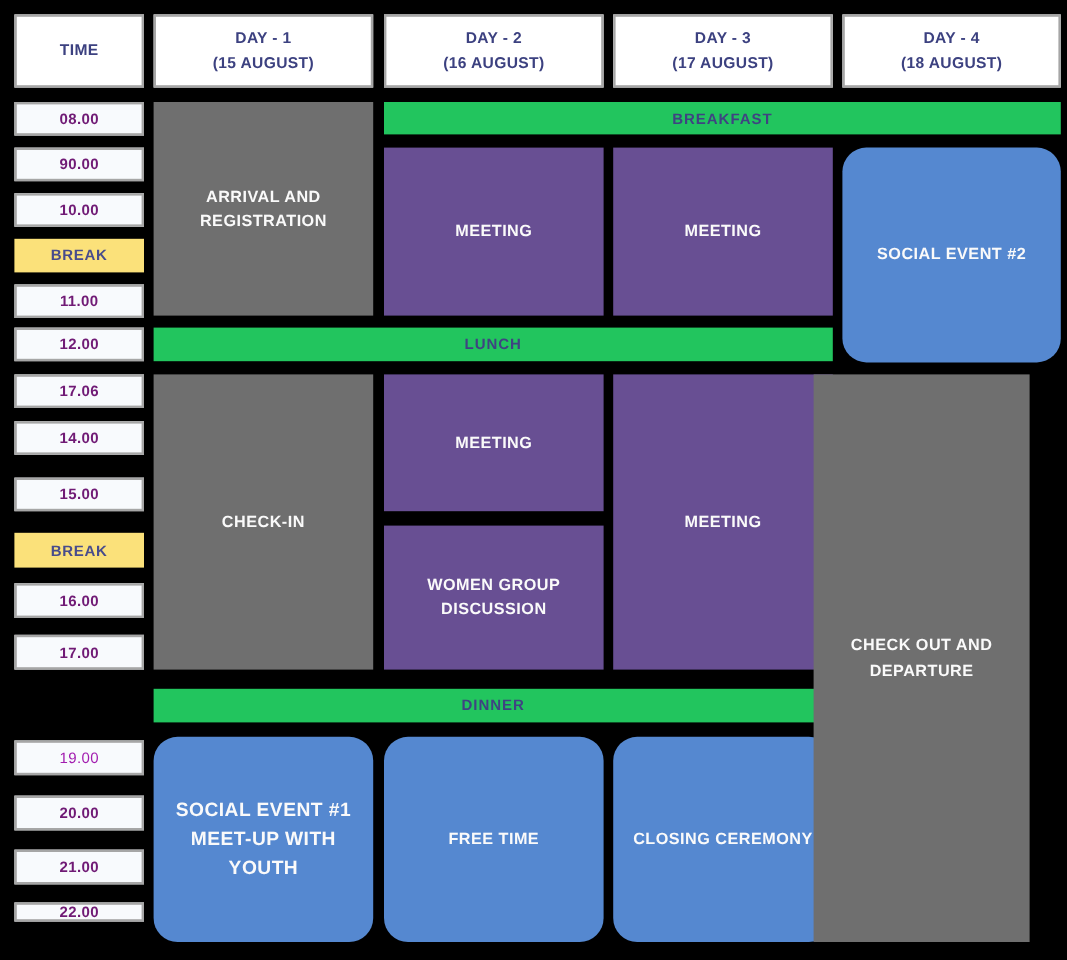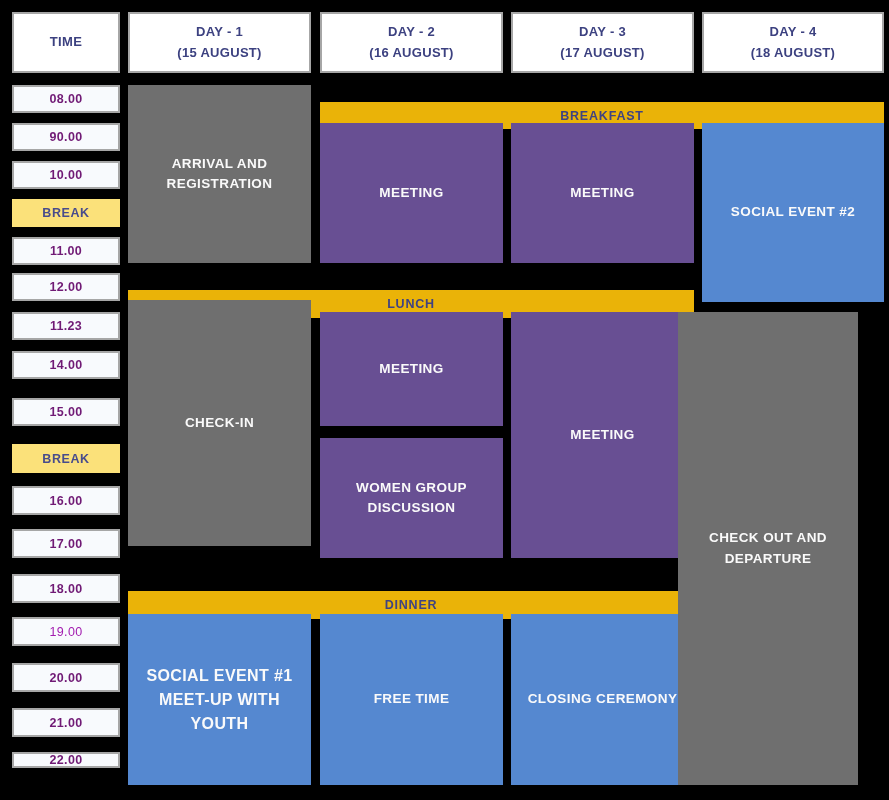--- a/index.html
+++ b/index.html
@@ -26,33 +26,33 @@
     color:#701a75; font-weight:bold; font-size:12.5px; letter-spacing:0.3px;
   }
   .tcell.faded { color:#a21caf; font-weight:normal; }
   
   .bcell {
     background:#fbe17a; color:#484c8c; font-weight:bold;
     font-size:12.5px; letter-spacing:0.6px;
   }
   
   .bar {
-    background:#eab308; color:#3f4382; font-weight:bold;
-    font-size:12.5px; letter-spacing:0.8px;margin-top:17px;
+    background:#22c55e; color:#3f4382; font-weight:bold;
+    font-size:12.5px; letter-spacing:0.8px;
   }
   
   .evt {
     color:#fafafa; font-weight:bold; font-size:13.5px;
     letter-spacing:0.4px; line-height:1.5; white-space:pre-line;
     padding:0 26px;
   }
   .evt.small { font-size:16px; padding:0 10px; }
   .evt.tight { padding:0 16px; }
   .purple { background:#684f93; }
-  .blue   { background:#5588d0; }
+  .blue   { background:#5588d0;border-radius:20px; }
   .grayb  { background:#6f6f6f; }
 </style>
 </head>
 <body>
 
 <div id="canvas">
 
   <div class="box hdr" style="left:12px;top:12px;width:108px;height:61px">
     <span>TIME</span>
   </div>
@@ -72,38 +72,37 @@
     <span>DAY - 4</span>
     <span>(18 AUGUST)</span>
   </div>
 
   <div class="box tcell" style="left:12px;top:85px;width:108px;height:28px">08.00</div>
   <div class="box tcell" style="left:12px;top:123px;width:108px;height:28px">90.00</div>
   <div class="box tcell" style="left:12px;top:161px;width:108px;height:28px">10.00</div>
   <div class="box bcell" style="left:12px;top:199px;width:108px;height:28px">BREAK</div>
   <div class="box tcell" style="left:12px;top:237px;width:108px;height:28px">11.00</div>
   <div class="box tcell" style="left:12px;top:273px;width:108px;height:28px">12.00</div>
-  <div class="box tcell" style="left:12px;top:312px;width:108px;height:28px">11.23</div>
+  <div class="box tcell" style="left:12px;top:312px;width:108px;height:28px">17.06</div>
   <div class="box tcell" style="left:12px;top:351px;width:108px;height:28px">14.00</div>
   <div class="box tcell" style="left:12px;top:398px;width:108px;height:28px">15.00</div>
   <div class="box bcell" style="left:12px;top:444px;width:108px;height:29px">BREAK</div>
   <div class="box tcell" style="left:12px;top:486px;width:108px;height:29px">16.00</div>
   <div class="box tcell" style="left:12px;top:529px;width:108px;height:29px">17.00</div>
-  <div class="box tcell" style="left:12px;top:574px;width:108px;height:29px">18.00</div>
   <div class="box tcell faded" style="left:12px;top:617px;width:108px;height:29px">19.00</div>
   <div class="box tcell" style="left:12px;top:663px;width:108px;height:29px">20.00</div>
   <div class="box tcell" style="left:12px;top:708px;width:108px;height:29px">21.00</div>
   <div class="box tcell" style="left:12px;top:752px;width:108px;height:16px">22.00</div>
 
   <div class="box bar" style="left:320px;top:85px;width:564px;height:27px">BREAKFAST</div>
   <div class="box bar" style="left:128px;top:273px;width:566px;height:28px">LUNCH</div>
   <div class="box evt grayb" style="left:128px;top:85px;width:183px;height:178px">ARRIVAL AND REGISTRATION</div>
 
   <div class="box bar" style="left:128px;top:574px;width:566px;height:28px">DINNER</div>
-  <div class="box evt grayb" style="left:128px;top:300px;width:183px;height:246px">CHECK-IN</div>
+  <div class="box evt grayb" style="left:128px;top:312px;width:183px;height:246px">CHECK-IN</div>
   <div class="box evt blue small" style="left:128px;top:614px;width:183px;height:171px">SOCIAL EVENT #1
 MEET-UP WITH YOUTH</div>
 
   <div class="box evt purple" style="left:320px;top:123px;width:183px;height:140px">MEETING</div>
   <div class="box evt purple" style="left:320px;top:312px;width:183px;height:114px">MEETING</div>
   <div class="box evt purple" style="left:320px;top:438px;width:183px;height:120px">WOMEN GROUP DISCUSSION</div>
   <div class="box evt blue" style="left:320px;top:614px;width:183px;height:171px">FREE TIME</div>
 
   <div class="box evt purple" style="left:511px;top:123px;width:183px;height:140px">MEETING</div>
   <div class="box evt purple" style="left:511px;top:312px;width:183px;height:246px">MEETING</div>

